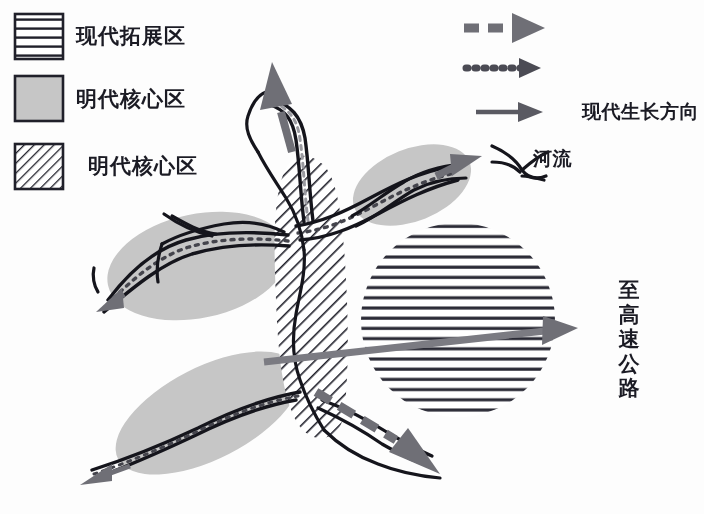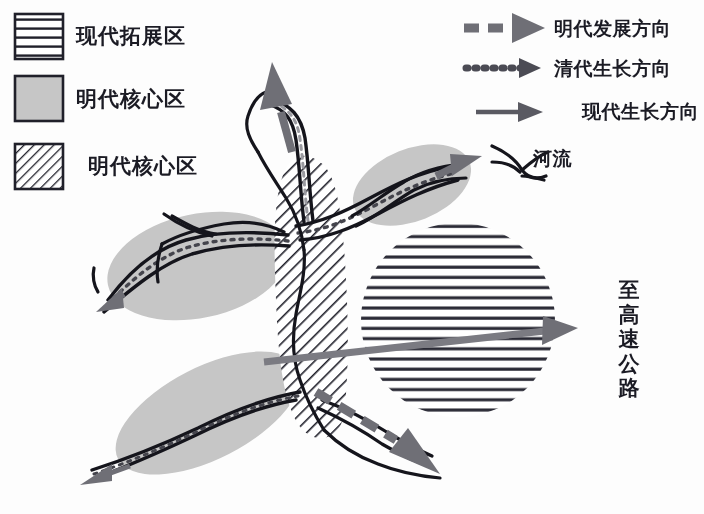--- a/index.html
+++ b/index.html
@@ -224,20 +224,18 @@
     </g>
 
     <g fill="none" stroke="#15151c" stroke-width="3.2" stroke-linecap="round">
       <path d="M492,146 C506,152 516,160 522,170 C528,178 536,180 546,176"></path>
       <path d="M492,162 C504,162 514,166 520,172"></path>
       <path d="M522,170 C530,163 538,156 548,152"></path>
       <path d="M522,176 C528,176 536,178 544,180"></path>
     </g>
   </svg>
 
-  <div class="legend-label small" style="left:554px; top:16px;">明代发展方向</div>
-  <div class="legend-label small" style="left:554px; top:56px;">清代生长方向</div>
   <div class="legend-label small" style="left:554px; top:99px;margin-left:28px;">现代生长方向</div>
   <div class="legend-label small" style="left:533px; top:146px;">河流</div>
 
   <div class="vert-label" style="left:584px; top:278px;">至高速公路</div>
 
 </div>
 
 </body></html>

